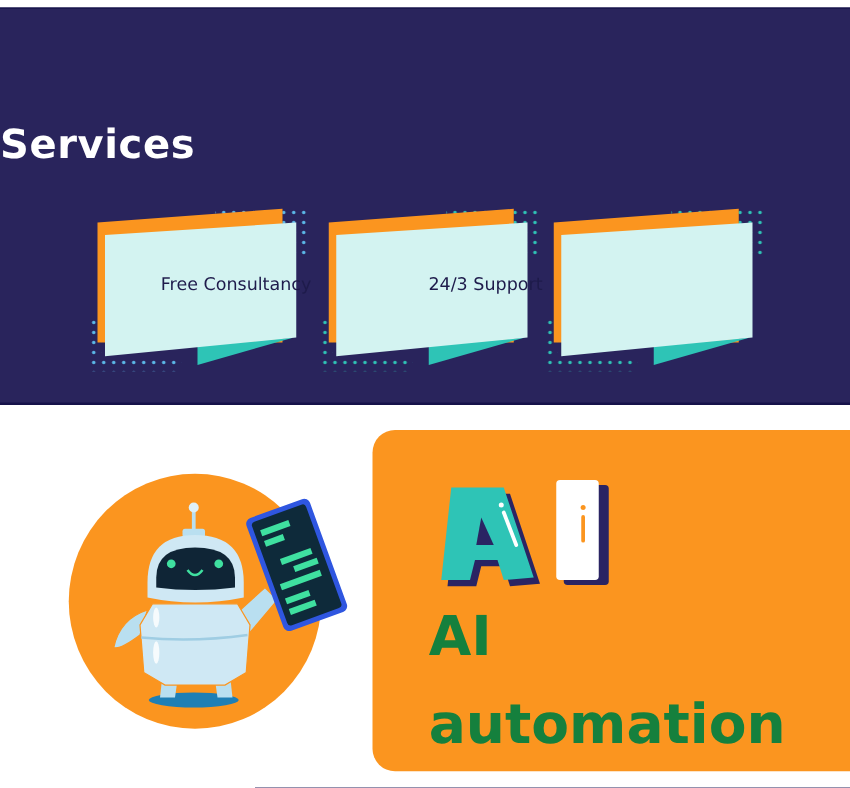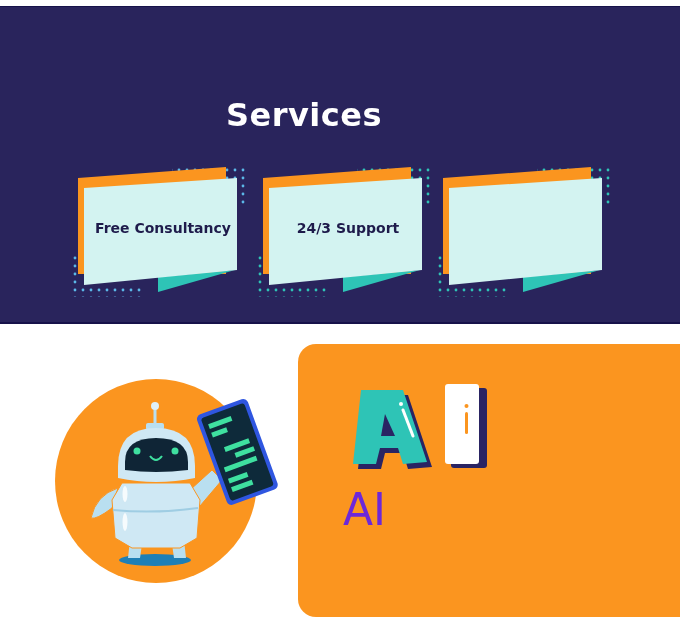--- a/index.html
+++ b/index.html
@@ -1,25 +1,25 @@
 <!DOCTYPE html>
 <html><head>
 <meta charset="utf-8">
 <style>
   html,body{margin:0;padding:0;}
   body{width:680px;height:630px;position:relative;overflow:hidden;background:#ffffff;font-family:"DejaVu Sans",sans-serif;}
   .band{position:absolute;left:0;top:6px;width:680px;height:318px;background:#29245c;border-top:1px solid #16124a;border-bottom:2px solid #16124a;box-sizing:border-box;}
-  .title{position:absolute;left:0;width:608px;top:96px;text-align:center;color:#ffffff;font-weight:bold;font-size:32px;letter-spacing:0.5px;}
+  .title{position:absolute;left:0;width:608px;top:96px;text-align:left;color:#ffffff;font-weight:bold;font-size:32px;letter-spacing:0.5px;}
   .card{position:absolute;top:160px;width:200px;height:145px;}
   .card svg{position:absolute;left:0;top:0;}
-  .card .label{position:absolute;left:12px;width:172px;top:60px;text-align:center;color:#1e1b4b;font-weight:bold;font-size:14px;}
+  .card .label{position:absolute;left:12px;width:172px;top:60px;text-align:right;color:#1e1b4b;font-weight:normal;font-size:14px;}
   .robot{position:absolute;left:50px;top:375px;width:240px;height:215px;}
   .panel{position:absolute;left:298px;top:344px;width:400px;height:273px;background:#fb951f;border-radius:18px;}
   .ai-logo{position:absolute;left:345px;top:380px;}
-  .ai-text{position:absolute;left:343px;top:480px;color:#6d28d9;font-weight:normal;font-size:44px;line-height:60px;}
+  .ai-text{position:absolute;left:343px;top:480px;color:#15803d;font-weight:bold;font-size:44px;line-height:60px;}
 </style>
 </head>
 <body>
 
 <div class="band"></div>
 <div class="title">Services</div>
 
 <div class="card" style="left:65px;">
   <svg width="200" height="145">
     <defs>
@@ -126,13 +126,14 @@
 
   <rect x="106" y="8" width="36" height="80" rx="3" fill="#2a2463"></rect>
 
   <rect x="100" y="4" width="34" height="80" rx="3" fill="#ffffff"></rect>
   <rect x="120" y="32" width="3" height="22" rx="1.5" fill="#fb951f"></rect>
   <circle cx="121.5" cy="26" r="2" fill="#fb951f"></circle>
 </svg>
 
 <div class="ai-text">
   <div>AI</div>
+  <div style="margin-top:10px;">automation</div>
 </div>
 
 </body></html>

